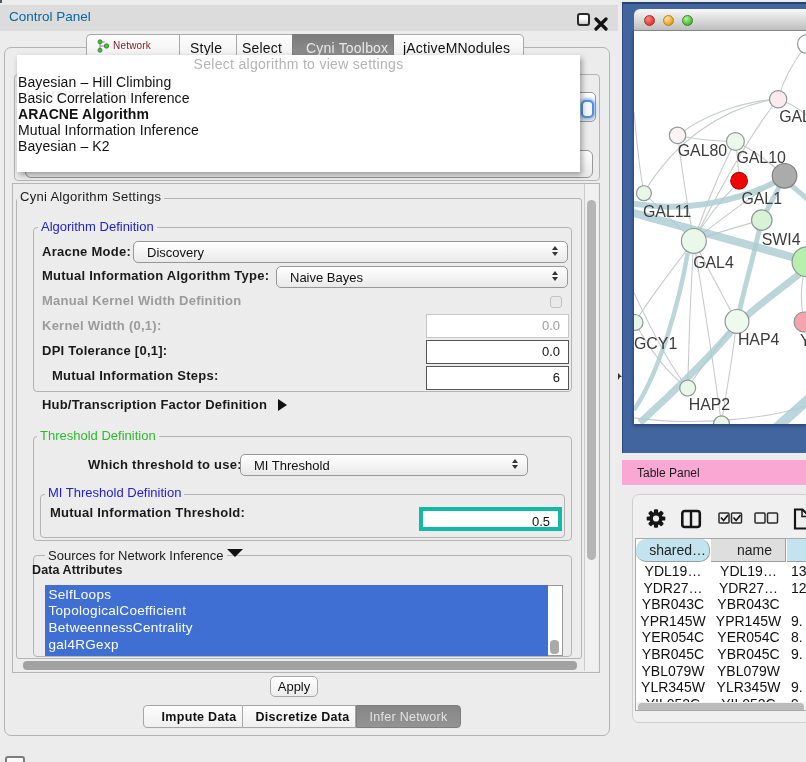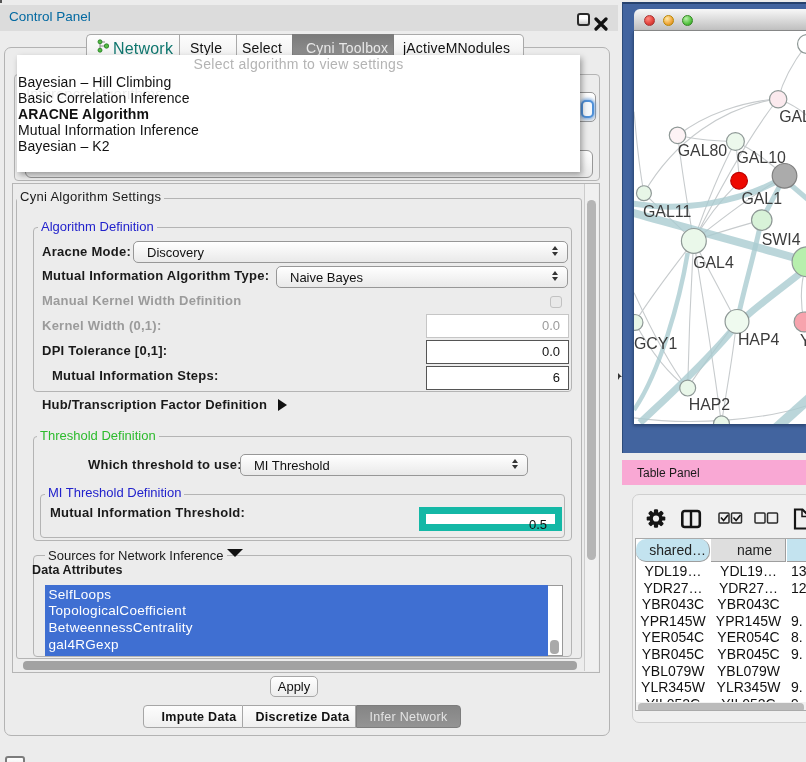--- a/index.html
+++ b/index.html
@@ -36,21 +36,21 @@
   <div class="ab" style="left:179px;top:34px;width:57px;height:24px;border:1px solid #a9a9a9;border-right:none;background:linear-gradient(#fdfdfd,#f0f0f0);"></div>
   <div class="ab" style="left:236px;top:34px;width:56px;height:24px;border:1px solid #a9a9a9;border-right:none;background:linear-gradient(#fdfdfd,#f0f0f0);"></div>
   <div class="ab" style="left:292px;top:34px;width:102px;height:24px;border:1px solid #7d7d7d;background:linear-gradient(#7b7b7b,#8f8f8f);"></div>
   <div class="ab" style="left:394px;top:34px;width:130px;height:24px;border:1px solid #a9a9a9;border-left:none;border-radius:0 5px 0 0;background:linear-gradient(#fdfdfd,#f0f0f0);"></div>
   <svg class="ab" style="left:96px;top:39px;" width="14" height="14" viewBox="0 0 14 14">
     <path d="M4,3 L4,11 M4,7 L10,7 M4,3 L9,3" stroke="#8a8a8a" stroke-width="1"></path>
     <circle cx="4" cy="2.8" r="2" fill="#55bb44" stroke="#1c7a1c" stroke-width="0.8"></circle>
     <circle cx="10.5" cy="7" r="2.2" fill="#55bb44" stroke="#1c7a1c" stroke-width="0.8"></circle>
     <circle cx="4" cy="11.2" r="2" fill="#55bb44" stroke="#1c7a1c" stroke-width="0.8"></circle>
   </svg>
-  <div class="ab" style="left:113px;top:40px;font-size:16px;letter-spacing:0.2px;color:#0f766e;">Network</div>
+  <div class="ab" style="left:113px;top:40px;font-size:10px;letter-spacing:0.2px;color:#7f1d1d;">Network</div>
   <div class="ab" style="left:190px;top:40px;font-size:14px;letter-spacing:0.2px;color:#111;">Style</div>
   <div class="ab" style="left:242px;top:40px;font-size:14px;letter-spacing:0.2px;color:#111;">Select</div>
   <div class="ab" style="left:306px;top:40px;font-size:14px;letter-spacing:0.2px;color:#e8e8e8;">Cyni Toolbox</div>
   <div class="ab" style="left:403px;top:40px;font-size:14px;letter-spacing:0.2px;color:#111;">jActiveMNodules</div>
 </div>
 
 <div class="grp" style="left:14px;top:74px;width:586px;height:107px;"></div>
 <div class="combo" style="left:25px;top:92px;width:571px;height:30px;"></div>
 <div class="ab" style="left:581px;top:100px;width:13px;height:18px;border:2px solid #4f90d8;border-radius:5px;box-shadow:0 0 3px 1.5px rgba(90,150,220,.65);background:#f4f8fc;"></div>
 <div class="combo" style="left:25px;top:150px;width:568px;height:28px;border-radius:6px;"></div>
@@ -104,21 +104,21 @@
     <span class="t">MI Threshold</span>
     <span class="step">
       <span class="u"></span>
       <span class="d"></span>
     </span>
   </div>
 
 <div class="grp" style="left:40px;top:494px;width:525px;height:44px;"></div>
 <div class="gl" style="left:45px;top:485.5px;color:#2222cc;">MI Threshold Definition</div>
 <div class="lbl" style="left:50px;top:505.5px;">Mutual Information Threshold:</div>
-<div class="tf" style="left:419px;top:507px;width:143px;height:24px;border:7px solid #14b8a6;color:#111;line-height:21px;">0.5</div>
+<div class="tf" style="left:419px;top:507px;width:143px;height:24px;border:4px solid #14b8a6;color:#111;line-height:21px;">0.5</div>
 
 <div class="grp" style="left:33px;top:555px;width:539px;height:102px;"></div>
 <div class="gl" style="left:45px;top:549px;color:#1a1a1a;">Sources for Network Inference</div>
 <div class="ab" style="left:227px;top:549px;width:0;height:0;border-left:8.5px solid transparent;border-right:8.5px solid transparent;border-top:8px solid #111;"></div>
 <div class="lbl" style="left:32px;top:563.5px;font-size:12.5px;letter-spacing:0.1px;">Data Attributes</div>
 
 <div class="ab" style="left:45px;top:585px;width:518px;height:71px;background:#fff;border:1px solid #999;"></div>
 <div class="ab" style="left:45px;top:585px;width:503px;height:71px;background:#3f6fd2;overflow:hidden;">
   <div style="color:#fff;font-size:13.5px;letter-spacing:0.3px;line-height:16.7px;padding:1.5px 0 0 3.5px;">SelfLoops<br>TopologicalCoefficient<br>BetweennessCentrality<br>gal4RGexp</div>
 </div>

